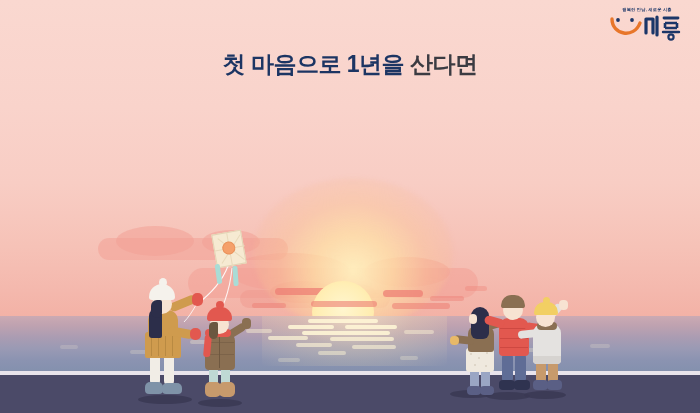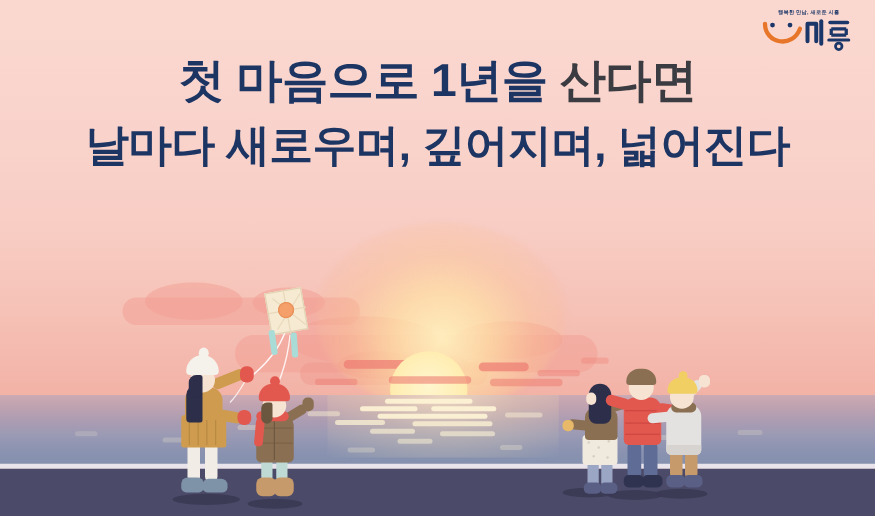--- a/index.html
+++ b/index.html
@@ -162,21 +162,21 @@
     width: 700px;
     text-align: center;
     padding-top: 42px;
   }
   .line {
     font-family: "Liberation Sans", sans-serif;
     font-weight: 700;
     letter-spacing: -0.5px;
     white-space: nowrap;
   }
-  .line1 { font-size: 37px; line-height: 45px; text-align: center; }
+  .line1 { font-size: 23px; line-height: 45px; text-align: center; }
   .line2 { font-size: 33px; line-height: 45px; margin-top: 7px; }
   .line3 { font-size: 35px; line-height: 45px; margin-top: 7px; color: #1c3563; }
   .nv { color: #1c3563; }
   .dk { color: #3b3b42; }
   .attrib {
     margin-top: 18px;
     font-size: 14px;
     font-weight: 700;
     color: #2a3f6b;
     letter-spacing: -0.3px;
@@ -253,21 +253,20 @@
   <div class="ripple r18"></div>
   <div class="ripple r19"></div>
 
   <div class="shore-line"></div>
   <div class="ground"></div>
 
   <div class="poem">
     <div class="line line1">
       <span class="nv">첫 </span><span class="nv">마음으로 1년을 </span><span class="dk">산다면</span>
     </div>
-    <div class="line line3">날마다 새로우며, 깊어지며, 넓어진다</div>
   </div>
 
   <div class="logo-wrap">
     <div class="logo-tag">행복한 만남, 새로운 시흥</div>
     <div class="logo-mark">
       <svg width="78" height="30" viewBox="0 0 78 30">
 
         <path d="M4 6 C4 22, 26 26, 32 10" fill="none" stroke="#e8762a" stroke-width="3.4" stroke-linecap="round"></path>
 
         <circle cx="10" cy="7" r="1.9" fill="#1b3668"></circle>

